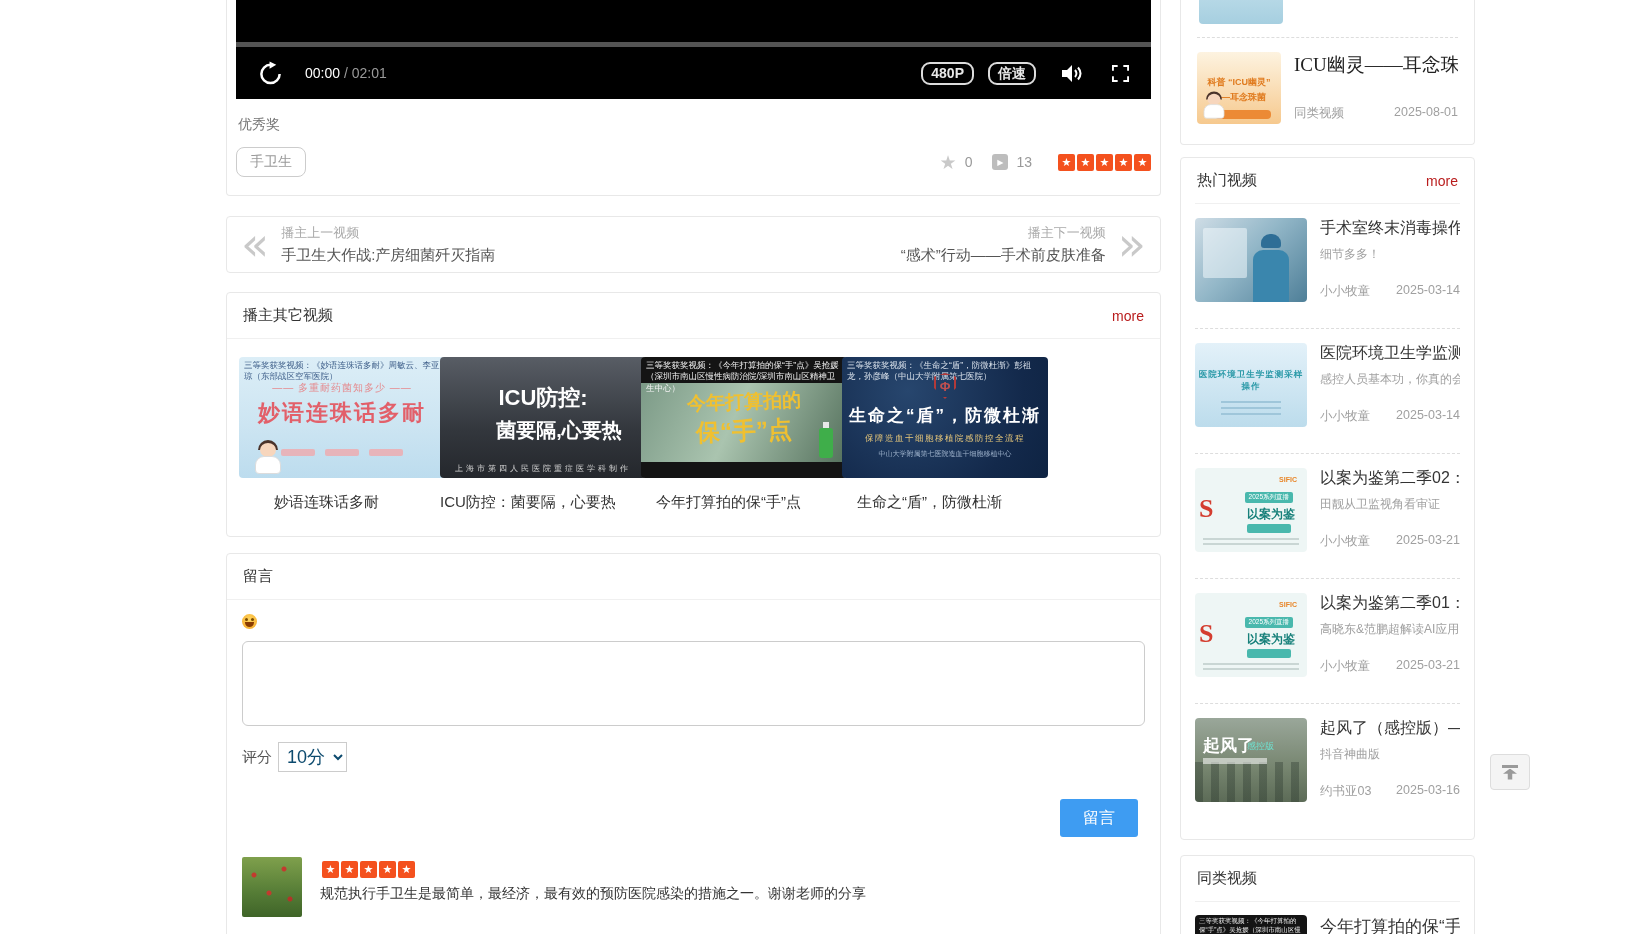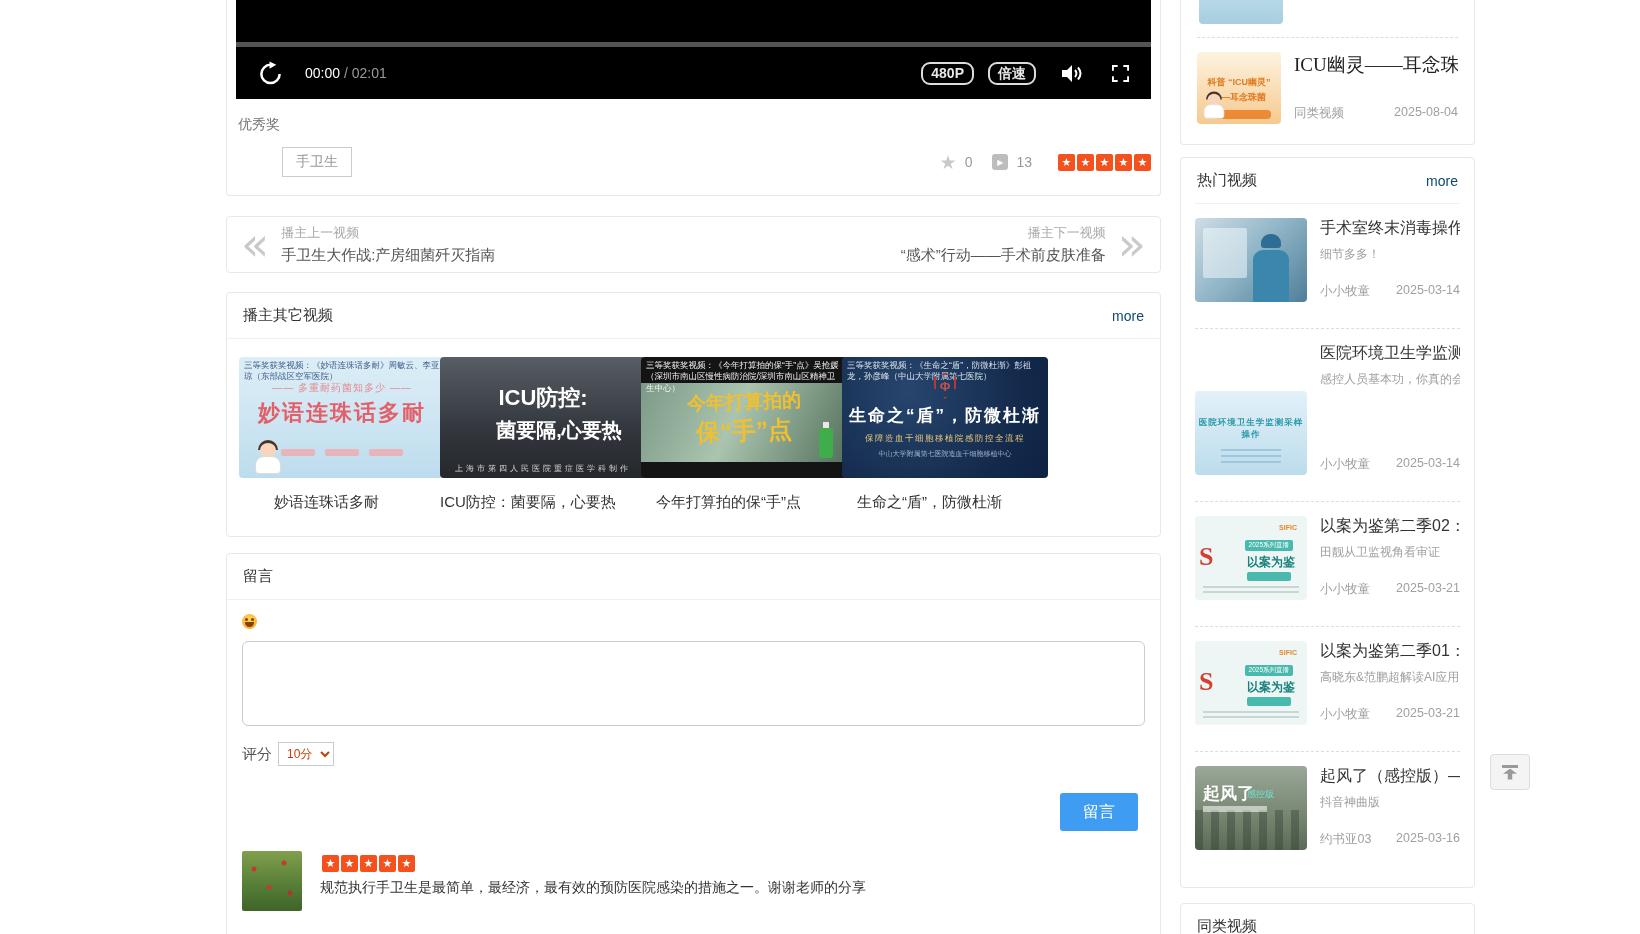--- a/index.html
+++ b/index.html
@@ -25,21 +25,21 @@
   .controls{height:52px;display:flex;align-items:center;color:#fff;padding:0 22px;gap:14px;}
   .ctrl-icon{display:inline-flex;align-items:center;cursor:pointer;}
   .time{font-size:14px;margin-left:8px;}
   .time .cur{color:#fff;}
   .time .sep,.time .dur{color:#9a9a9a;}
   .ctrl-spacer{flex:1;}
   .pbadge{border:2px solid #dcdcdc;color:#e8e8e8;border-radius:9px;padding:0 8px;font-size:14px;
     font-weight:bold;line-height:19px;cursor:pointer;}
   .award{margin:17px 0 0 2px;color:#777;font-size:14px;}
   .meta-row{margin-top:13px;display:flex;align-items:center;}
-  .tag{border:1px solid #ccc;border-radius:0;color:#999;font-size:14px;padding:5px 13px;cursor:pointer;margin-left:46px;}
+  .tag{border:1px solid #ccc;border-radius:8px;color:#999;font-size:14px;padding:5px 13px;cursor:pointer;}
   .stats{margin-left:auto;display:flex;align-items:center;gap:8px;}
   .fav-star{color:#c9c9c9;font-size:19px;cursor:pointer;}
   .count{color:#999;font-size:14px;margin-right:12px;}
   .play-badge{width:16px;height:16px;background:#bdbdbd;border-radius:3px;color:#fff;font-size:8px;
     display:inline-flex;align-items:center;justify-content:center;}
   .rating-stars{display:inline-flex;margin-left:4px;}
   .sq-star{display:inline-flex;width:17px;height:17px;background:var(--star-orange);color:#fff;
     border-radius:2px;align-items:center;justify-content:center;font-size:11px;margin-left:2px;}
 
   
@@ -47,21 +47,21 @@
   .nav-side{display:flex;align-items:center;gap:12px;cursor:pointer;}
   .chev{font-size:46px;color:#c9c9c9;line-height:0.7;font-family:"DejaVu Sans",sans-serif;}
   .nav-label{font-size:13px;color:#a9a9a9;}
   .nav-title{font-size:15px;color:#555;margin-top:4px;}
   .nav-next-txt{text-align:right;}
 
   
   .other-box{margin-top:19px;padding-bottom:24px;}
   .box-header{display:flex;align-items:center;padding:13px 16px;border-bottom:1px solid #f0f0f0;}
   .box-heading{font-size:15px;color:#333;}
-  .more-link{margin-left:auto;font-size:14px;color:#0c4a6e;cursor:pointer;}
+  .more-link{margin-left:auto;font-size:14px;color:#b91c1c;cursor:pointer;}
   .thumbs-row{display:flex;gap:26px;padding:18px 12px 0;}
   .ov-item{width:175px;cursor:pointer;}
   .thumb{width:206px;height:121px;border-radius:4px;overflow:hidden;position:relative;}
   .ov-caption{text-align:center;font-size:15px;color:#333;margin-top:15px;white-space:nowrap;}
   .banner{position:absolute;top:0;left:0;right:0;font-size:8.5px;line-height:1.35;padding:3px 5px;text-align:left;}
 
   .t-miaoyu{background:linear-gradient(180deg,#dceef7,#cde5f2 55%,#bcdcee);}
   .t-miaoyu .banner{color:#41618b;}
   .t-miaoyu .sub1{margin-top:24px;text-align:center;font-size:10px;color:#e58a8e;letter-spacing:1px;}
   .t-miaoyu .main1{text-align:center;font-size:22px;font-weight:bold;color:#e2606a;letter-spacing:2px;margin-top:3px;}
@@ -103,21 +103,21 @@
   .smiley{width:15px;height:15px;border-radius:50%;display:inline-block;position:relative;cursor:pointer;
     background:radial-gradient(circle at 50% 35%,#ffd45e,#f5a623);}
   .smiley::before{content:"";position:absolute;left:3px;top:4px;width:3px;height:3px;border-radius:50%;
     background:#7a4b00;box-shadow:6px 0 0 #7a4b00;}
   .smiley::after{content:"";position:absolute;left:3px;top:8px;width:9px;height:5px;
     border-radius:0 0 9px 9px;background:#8a3b00;}
   .comment-textarea{display:block;margin:8px 15px 0;width:calc(100% - 30px);height:85px;
     border:1px solid #ccc;border-radius:6px;resize:none;font:inherit;padding:8px;}
   .rating-row{display:flex;align-items:center;margin:16px 0 0 15px;gap:6px;}
   .rating-label{font-size:15px;color:#555;}
-  .rating-select{font-size:12px;color:#c2410c;padding:3px 4px;border:1px solid #ccc;background:#fff;}
+  .rating-select{font-size:18px;color:#0c4a6e;padding:3px 4px;border:1px solid #ccc;background:#fff;}
   .submit-row{display:flex;justify-content:flex-end;margin:27px 22px 0 0;}
   .submit-btn{width:78px;height:38px;background:var(--submit-blue);color:#fff;font-size:16px;
     border:none;border-radius:3px;cursor:pointer;}
   .comment-item{display:flex;gap:18px;margin:20px 15px 0;}
   .avatar{width:60px;height:60px;flex:0 0 60px;border-radius:2px;
     background:
       radial-gradient(circle at 20% 30%,#c23b2e 2px,transparent 3px),
       radial-gradient(circle at 70% 20%,#c23b2e 2px,transparent 3px),
       radial-gradient(circle at 45% 60%,#c23b2e 2px,transparent 3px),
       radial-gradient(circle at 80% 70%,#b23428 2px,transparent 3px),
@@ -143,21 +143,21 @@
   .t-guiling .gl1{margin-top:24px;text-align:center;font-size:9px;font-weight:bold;color:#e07b1f;}
   .t-guiling .gl2{text-align:center;font-size:9px;font-weight:bold;color:#e07b1f;margin-top:2px;}
   .t-guiling .gl-bar{position:absolute;bottom:5px;left:18px;right:10px;height:9px;background:#ec8a35;border-radius:4px;}
   .t-guiling .doc-fig{transform:scale(.8);left:2px;bottom:2px;}
 
   .t-or{background:linear-gradient(135deg,#cfdde6 0%,#93b7c8 45%,#4e7f98);}
   .t-or .panel{position:absolute;left:8px;top:10px;width:44px;height:50px;background:rgba(240,248,252,.55);border-radius:2px;}
   .t-or .nurse-cap{position:absolute;right:26px;top:16px;width:20px;height:14px;border-radius:9px 9px 3px 3px;background:#2e6e96;}
   .t-or .nurse-body{position:absolute;right:18px;top:32px;width:36px;height:52px;border-radius:10px 10px 0 0;background:#3a86ad;}
 
-  .t-env{background:linear-gradient(180deg,#e3f1f9,#bcdcec);margin-top:48px;}
+  .t-env{background:linear-gradient(180deg,#e3f1f9,#bcdcec);}
   .t-env .env-txt{margin-top:26px;text-align:center;font-size:8.5px;font-weight:bold;color:#2c9aa8;letter-spacing:1px;}
   .t-env .env-lines{margin:8px auto 0;width:60px;height:14px;
     background:repeating-linear-gradient(180deg,#9fc6da 0 2px,transparent 2px 6px);}
 
   .t-sific{background:#eef6f5;}
   .t-sific .big-s{position:absolute;left:4px;top:26px;font-size:26px;font-weight:bold;color:#d43d2f;font-family:"Liberation Serif",serif;}
   .t-sific .brand{position:absolute;right:10px;top:8px;font-size:7px;color:#e8862a;font-weight:bold;}
   .t-sific .live-tag{position:absolute;right:14px;top:24px;font-size:6.5px;color:#fff;background:#49b8ad;padding:1px 4px;border-radius:2px;}
   .t-sific .ya-main{position:absolute;right:12px;top:38px;font-size:12px;font-weight:bold;color:#17807a;}
   .t-sific .ya-chip{position:absolute;right:16px;top:56px;width:44px;height:9px;background:#49b8ad;border-radius:2px;}
@@ -373,21 +373,21 @@
         <div class="doc-fig">
           <span class="doc-hair"></span>
             <span class="doc-head"></span>
             <span class="doc-body"></span>
         </div>
       </div>
       <div class="side-txt">
         <div class="s-title">ICU幽灵——耳念珠菌</div>
         <div class="byline">
           <span>同类视频</span>
-          <span>2025-08-04</span>
+          <span>2025-08-01</span>
         </div>
       </div>
     </div>
   </section>
 
   <section class="sbox hot-box">
     <div class="box-header">
       <span class="box-heading">热门视频</span>
       <span class="more-link">more</span>
     </div>

